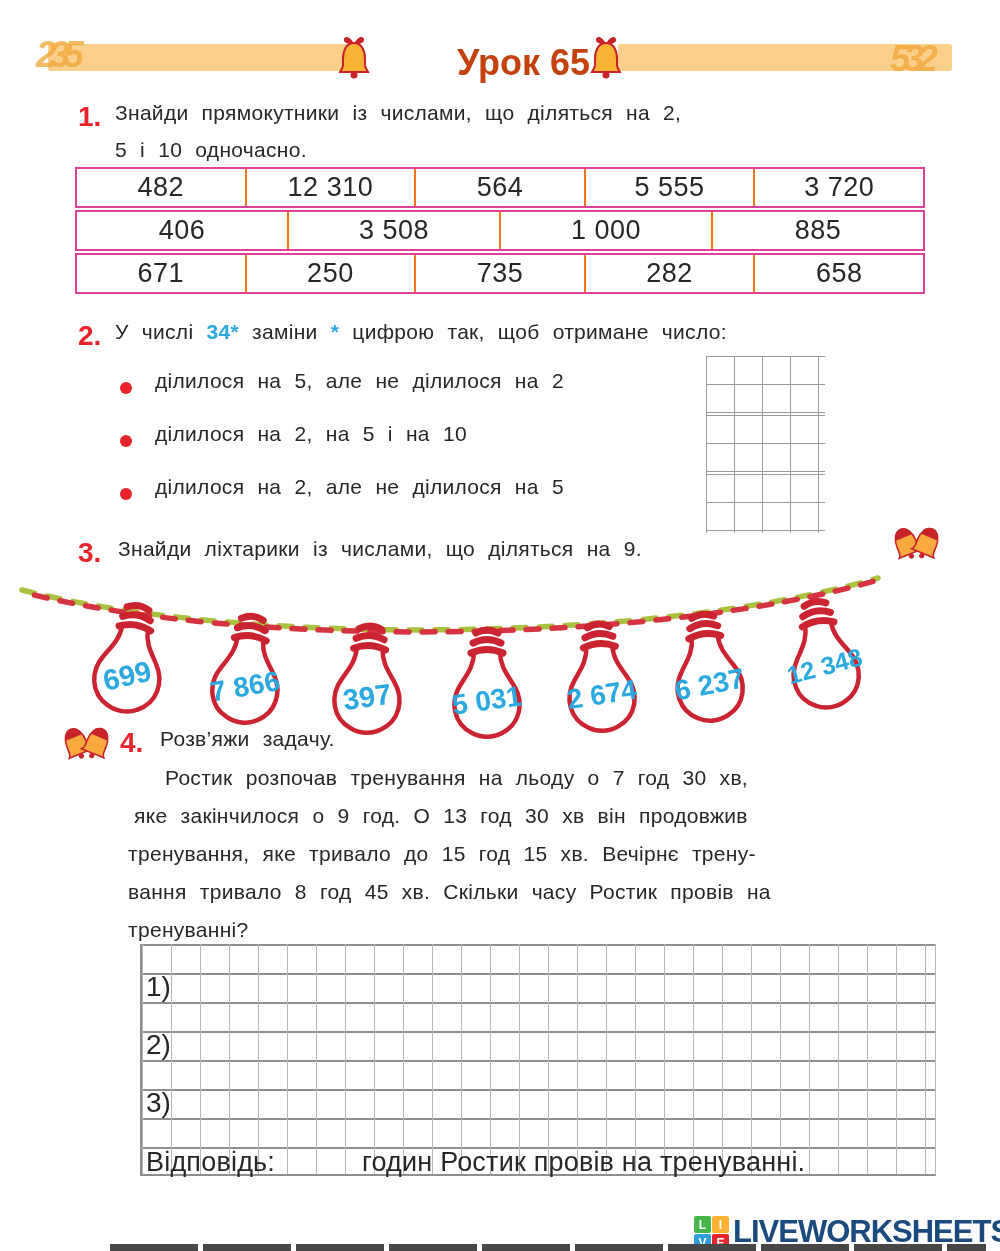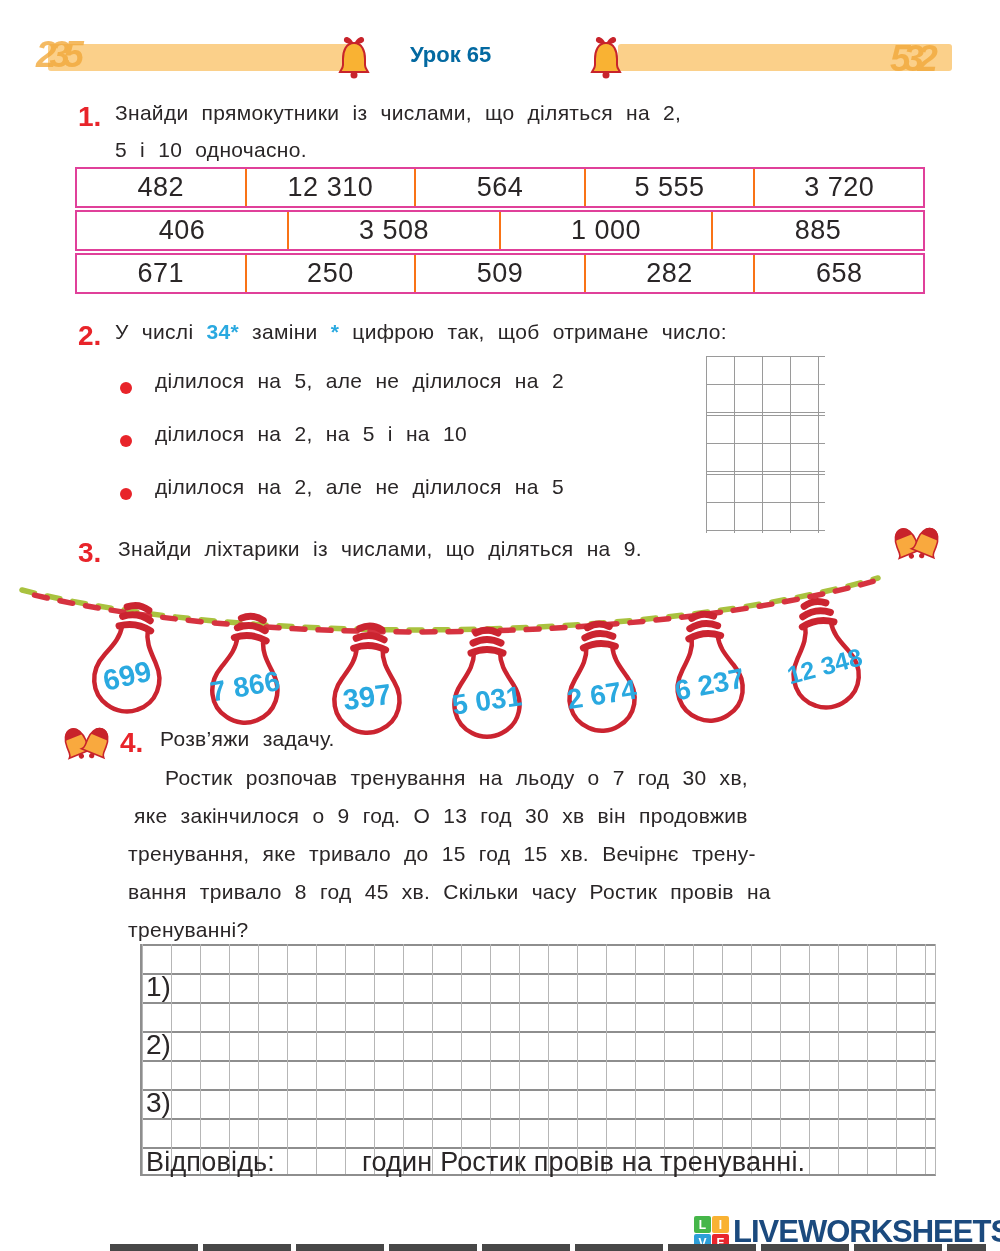--- a/index.html
+++ b/index.html
@@ -8,22 +8,22 @@
           color:#262223; }
 
   
   .band { position:absolute; top:44px; height:27px; background:#fbd08a; border-radius:3px; }
   .band-left  { left:48px;  width:314px; }
   .band-right { left:618px; width:334px; }
   .corner-num { position:absolute; font-weight:bold; font-style:italic; font-size:37px;
                 color:#f2a93b; opacity:.8; letter-spacing:-7px; }
   .corner-left  { left:36px; top:34px; }
   .corner-right { left:890px; top:38px; }
-  .lesson-title { position:absolute; left:410px; top:42px; width:180px; text-align:left;
-                  color:#0369a1; font-weight:bold; font-size:22px; letter-spacing:0px; }
+  .lesson-title { position:absolute; left:410px; top:42px; width:180px; text-align:right;
+                  color:#c2410c; font-weight:bold; font-size:36px; letter-spacing:0px; }
   .hdr-bell { position:absolute; width:40px; height:46px; }
   .hdr-bell-1 { left:334px; top:34px; }
   .hdr-bell-2 { left:586px; top:34px; }
 
   
   .tnum { position:absolute; color:#e8242a; font-weight:bold; font-size:28px; }
   .tline { position:absolute; font-size:21px; letter-spacing:.3px; word-spacing:7px;
            white-space:nowrap; color:#2a2627; }
 
   
@@ -124,21 +124,21 @@
     </div>
     <div class="num-row">
       <div class="num-cell">406</div>
       <div class="num-cell">3 508</div>
       <div class="num-cell">1 000</div>
       <div class="num-cell">885</div>
     </div>
     <div class="num-row">
       <div class="num-cell">671</div>
       <div class="num-cell">250</div>
-      <div class="num-cell">509</div>
+      <div class="num-cell">735</div>
       <div class="num-cell">282</div>
       <div class="num-cell">658</div>
     </div>
   </div>
 
   <div class="tnum" style="left:78px; top:320px;">2.</div>
   <div class="tline" style="left:115px; top:320px;"><span>У числі </span><span class="star">34*</span><span> заміни </span><span class="star">*</span><span> цифрою так, щоб отримане число:</span></div>
 
   <div class="bullet-dot" style="left:120px; top:382px;"></div>
   <div class="tline" style="left:155px; top:369px;">ділилося на 5, але не ділилося на 2</div>

